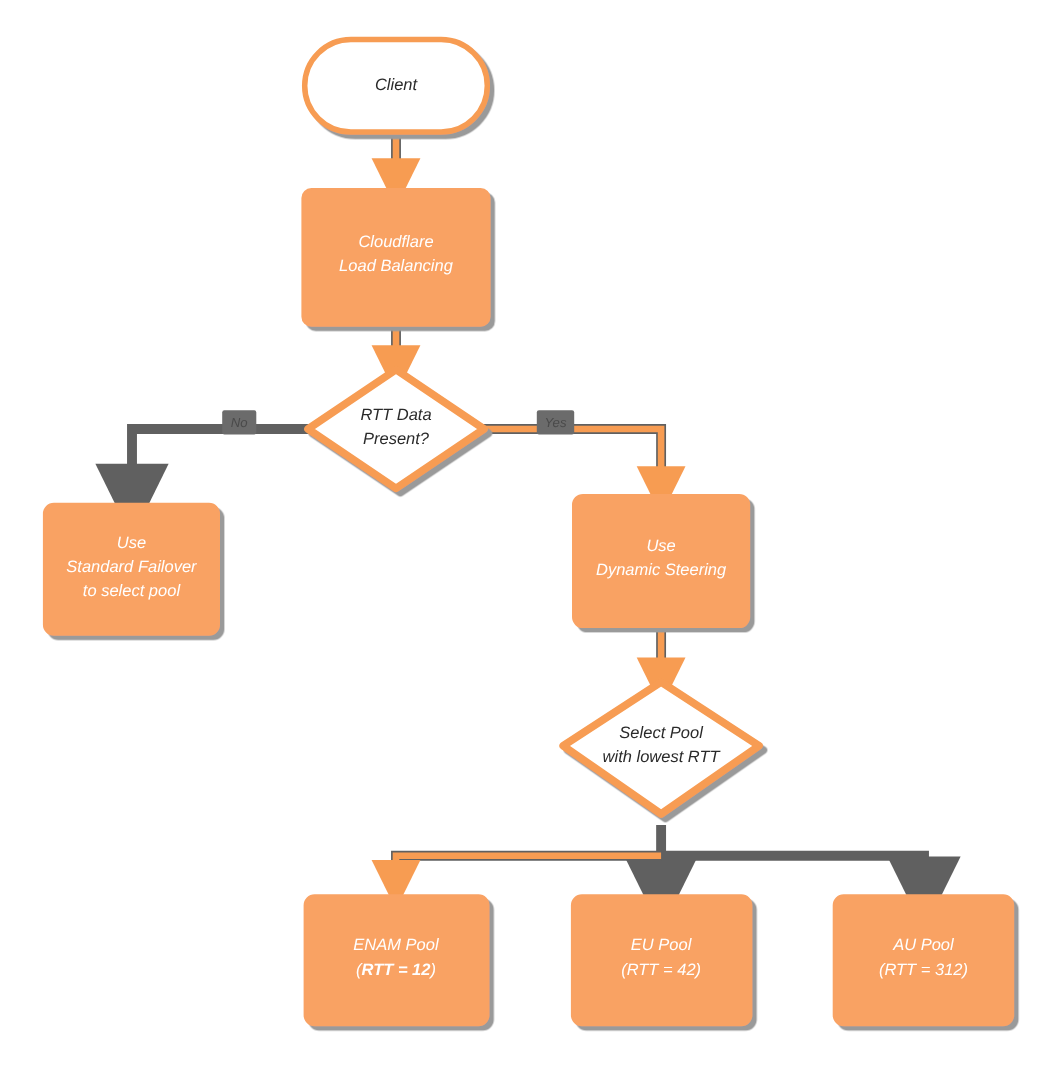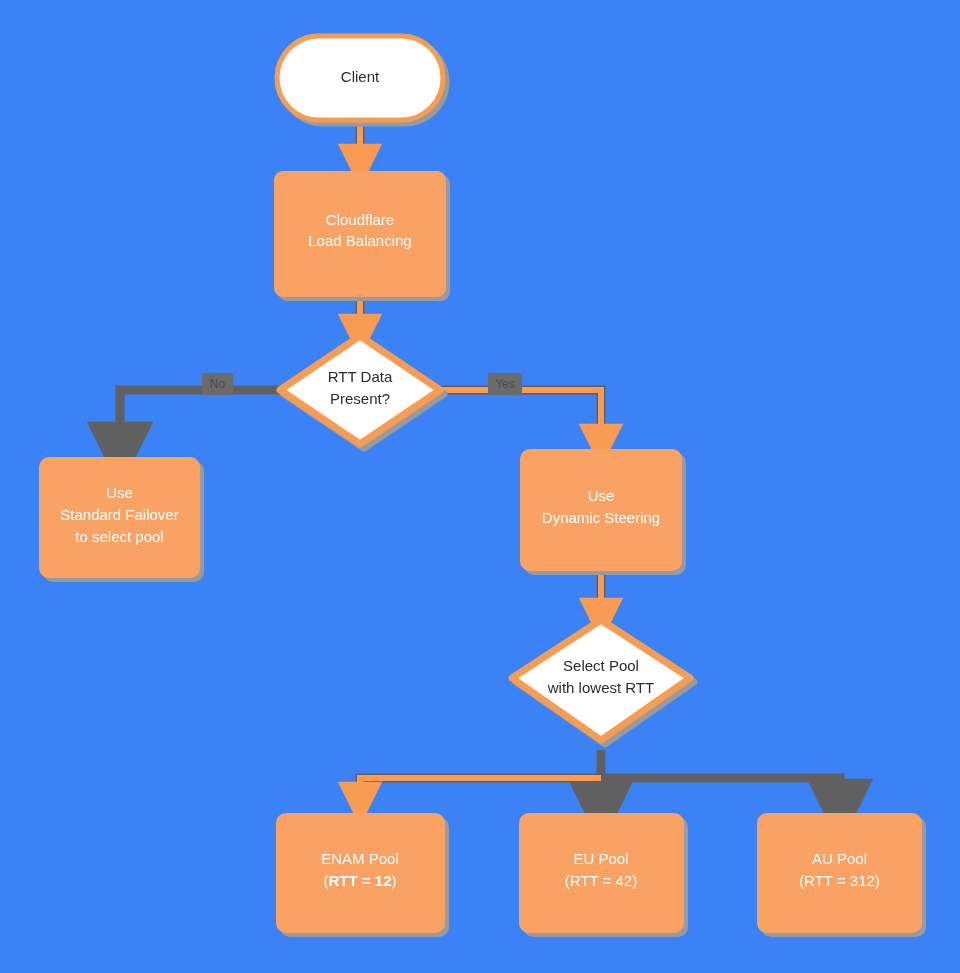--- a/index.html
+++ b/index.html
@@ -4,23 +4,24 @@
 <style>
   html, body {
     margin: 0;
     padding: 0;
     background: #000000;
   }
   #canvas {
     position: relative;
     width: 960px;
     height: 973px;
-    background: #3b82f6;
+    background: #ffffff;
     overflow: hidden;
     font-family: "Liberation Sans", sans-serif;
+    font-style: italic;
   }
   svg#flow {
     position: absolute;
     left: 0;
     top: 0;
     width: 960px;
     height: 973px;
     display: block;
   }
   .node-label {

